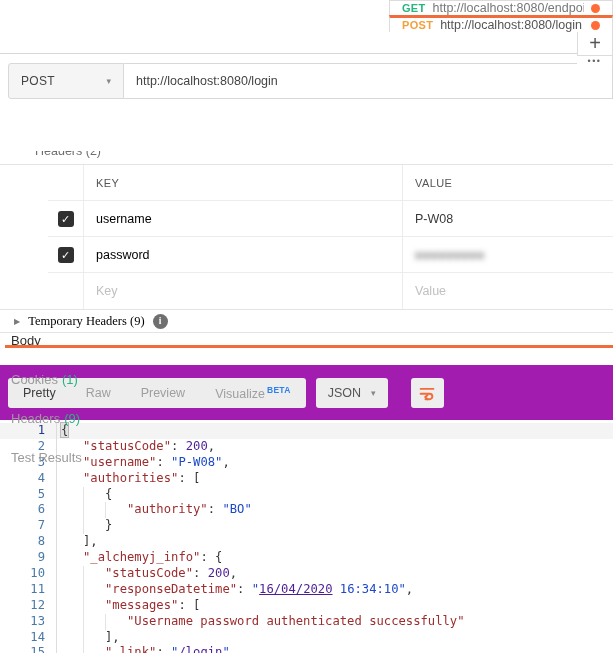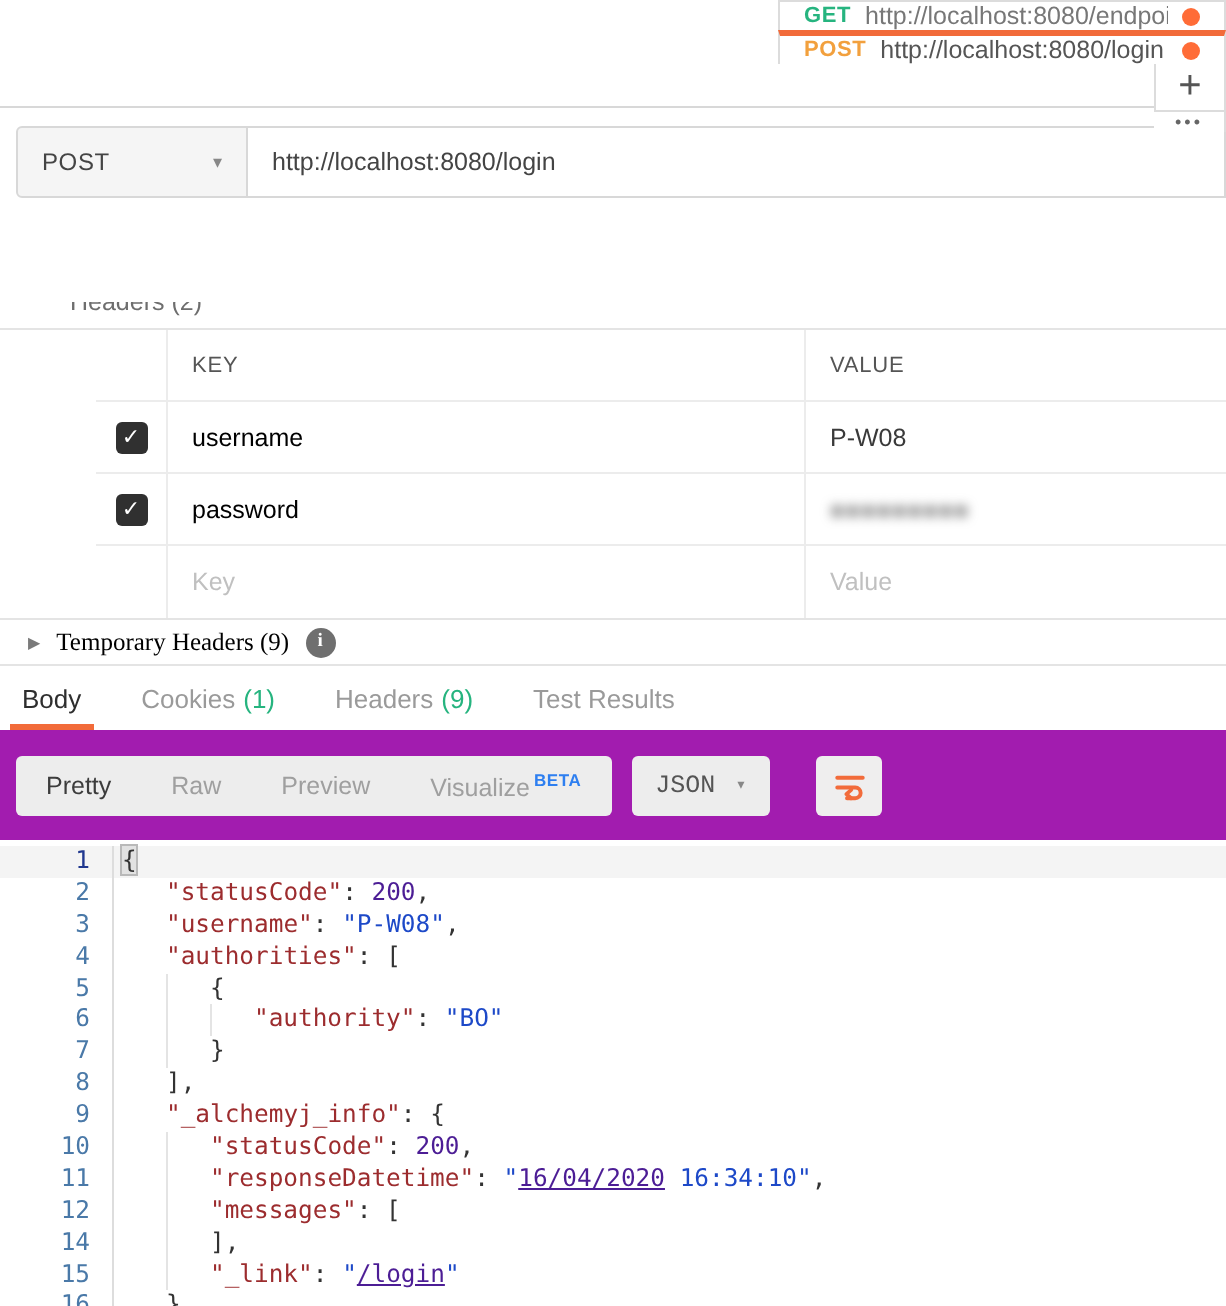--- a/index.html
+++ b/index.html
@@ -48,33 +48,33 @@
   .placeholder { color:#c0c0c0; }
   .blurred { filter:blur(3px); color:#5a5a5a; font-size:12px; letter-spacing:.5px; user-select:none; }
 
   
   .temp-row { height:23px; display:flex; align-items:center; gap:8px; padding-left:14px; border-bottom:1px solid #e4e4e4; }
   .caret-right { font-size:8px; color:#7a7a7a; }
   .temp-label { font-size:12.5px; color:#000000;font-family:Liberation Serif, serif; }
   .info-icon { width:15px; height:15px; border-radius:50%; background:#6f6f6f; color:#fff; font-size:9.5px; font-weight:bold; text-align:center; line-height:15px; font-family:"Liberation Serif",serif; cursor:pointer; }
 
   
-  .resp-tabs { height:32px; display:flex; align-items:stretch; padding-left:8px; gap:24px; }
+  .resp-tabs { height:32px; display:flex; align-items:stretch; padding-left:8px; gap:24px;flex-direction:column; }
   .rtab { display:flex; align-items:center; gap:4px; font-size:13px; color:#9a9a9a; cursor:pointer; position:relative; padding:0 3px; }
   .rtab .count { color:#26b47f; }
   .rtab.active { color:#2e2e2e; }
   .rtab.active::after { content:""; position:absolute; left:-3px; right:-3px; bottom:0; height:3px; background:#f26b3a; }
 
   
   .toolbar-panel { height:55px; background:#a21caf; display:flex; align-items:center; padding-left:8px; }
   .seg { height:30px; background:#ededed; border-radius:3px; display:flex; align-items:center; }
   .seg .mode { padding:0 15px; font-size:12.5px; color:#9f9f9f; line-height:30px; cursor:pointer; white-space:nowrap; }
   .seg .mode.active { color:#3c3c3c; }
   .beta { font-size:8.5px; font-weight:bold; color:#2e7ff0; vertical-align:super; margin-left:2px; letter-spacing:.3px; }
-  .lang-select { height:30px; background:#ededed; border-radius:3px; display:flex; align-items:center; gap:10px; padding:0 12px; margin-left:10px; cursor:pointer;font-family:Liberation Mono, monospace; }
+  .lang-select { height:30px; background:#ededed; border-radius:3px; display:flex; align-items:center; gap:10px; padding:0 12px; margin-left:10px; cursor:pointer; }
   .lang-select .lang-label { font-size:12.5px; color:#555; }
   .wrap-btn { width:33px; height:30px; background:#efeeee; border-radius:3px; margin-left:23px; display:flex; align-items:center; justify-content:center; cursor:pointer; }
 
   
   .code { padding-top:3px; font-family:"DejaVu Sans Mono", monospace; font-size:12.2px; background:#fff; }
   .cl { display:flex; line-height:15.9px; height:15.9px; white-space:pre; }
   .cl.active { background:#f4f4f4; }
   .gut { width:57px; flex:none; text-align:right; padding-right:11px; color:#4a79a8; border-right:1px solid #ddd; }
   .gut.gact { color:#20388f; }
   .lc { padding-left:4px; }
@@ -201,19 +201,20 @@
       <div class="cl"><span class="gut">3</span><span class="lc"><span class="ind"></span><span class="tk-key">"username"</span><span class="tk-punc">: </span><span class="tk-str">"P-W08"</span><span class="tk-punc">,</span></span></div>
       <div class="cl"><span class="gut">4</span><span class="lc"><span class="ind"></span><span class="tk-key">"authorities"</span><span class="tk-punc">: [</span></span></div>
       <div class="cl"><span class="gut">5</span><span class="lc"><span class="ind"></span><span class="ind guide"></span><span class="tk-punc">{</span></span></div>
       <div class="cl"><span class="gut">6</span><span class="lc"><span class="ind"></span><span class="ind guide"></span><span class="ind guide"></span><span class="tk-key">"authority"</span><span class="tk-punc">: </span><span class="tk-str">"BO"</span></span></div>
       <div class="cl"><span class="gut">7</span><span class="lc"><span class="ind"></span><span class="ind guide"></span><span class="tk-punc">}</span></span></div>
       <div class="cl"><span class="gut">8</span><span class="lc"><span class="ind"></span><span class="tk-punc">],</span></span></div>
       <div class="cl"><span class="gut">9</span><span class="lc"><span class="ind"></span><span class="tk-key">"_alchemyj_info"</span><span class="tk-punc">: {</span></span></div>
       <div class="cl"><span class="gut">10</span><span class="lc"><span class="ind"></span><span class="ind guide"></span><span class="tk-key">"statusCode"</span><span class="tk-punc">: </span><span class="tk-num">200</span><span class="tk-punc">,</span></span></div>
       <div class="cl"><span class="gut">11</span><span class="lc"><span class="ind"></span><span class="ind guide"></span><span class="tk-key">"responseDatetime"</span><span class="tk-punc">: </span><span class="tk-str">"</span><span class="tk-link">16/04/2020</span><span class="tk-str"> 16:34:10"</span><span class="tk-punc">,</span></span></div>
       <div class="cl"><span class="gut">12</span><span class="lc"><span class="ind"></span><span class="ind guide"></span><span class="tk-key">"messages"</span><span class="tk-punc">: [</span></span></div>
+      <div class="cl"><span class="gut">13</span><span class="lc"><span class="ind"></span><span class="ind guide"></span><span class="ind guide"></span><span class="tk-key">"Username password authenticated successfully"</span></span></div>
       <div class="cl"><span class="gut">14</span><span class="lc"><span class="ind"></span><span class="ind guide"></span><span class="tk-punc">],</span></span></div>
       <div class="cl"><span class="gut">15</span><span class="lc"><span class="ind"></span><span class="ind guide"></span><span class="tk-key">"_link"</span><span class="tk-punc">: </span><span class="tk-str">"</span><span class="tk-link">/login</span><span class="tk-str">"</span></span></div>
       <div class="cl"><span class="gut">16</span><span class="lc"><span class="ind"></span><span class="tk-punc">}</span></span></div>
       <div class="cl"><span class="gut">17</span><span class="lc"><span class="tk-match">}</span></span></div>
     </div>
 
 </div>
 
 </body></html>

